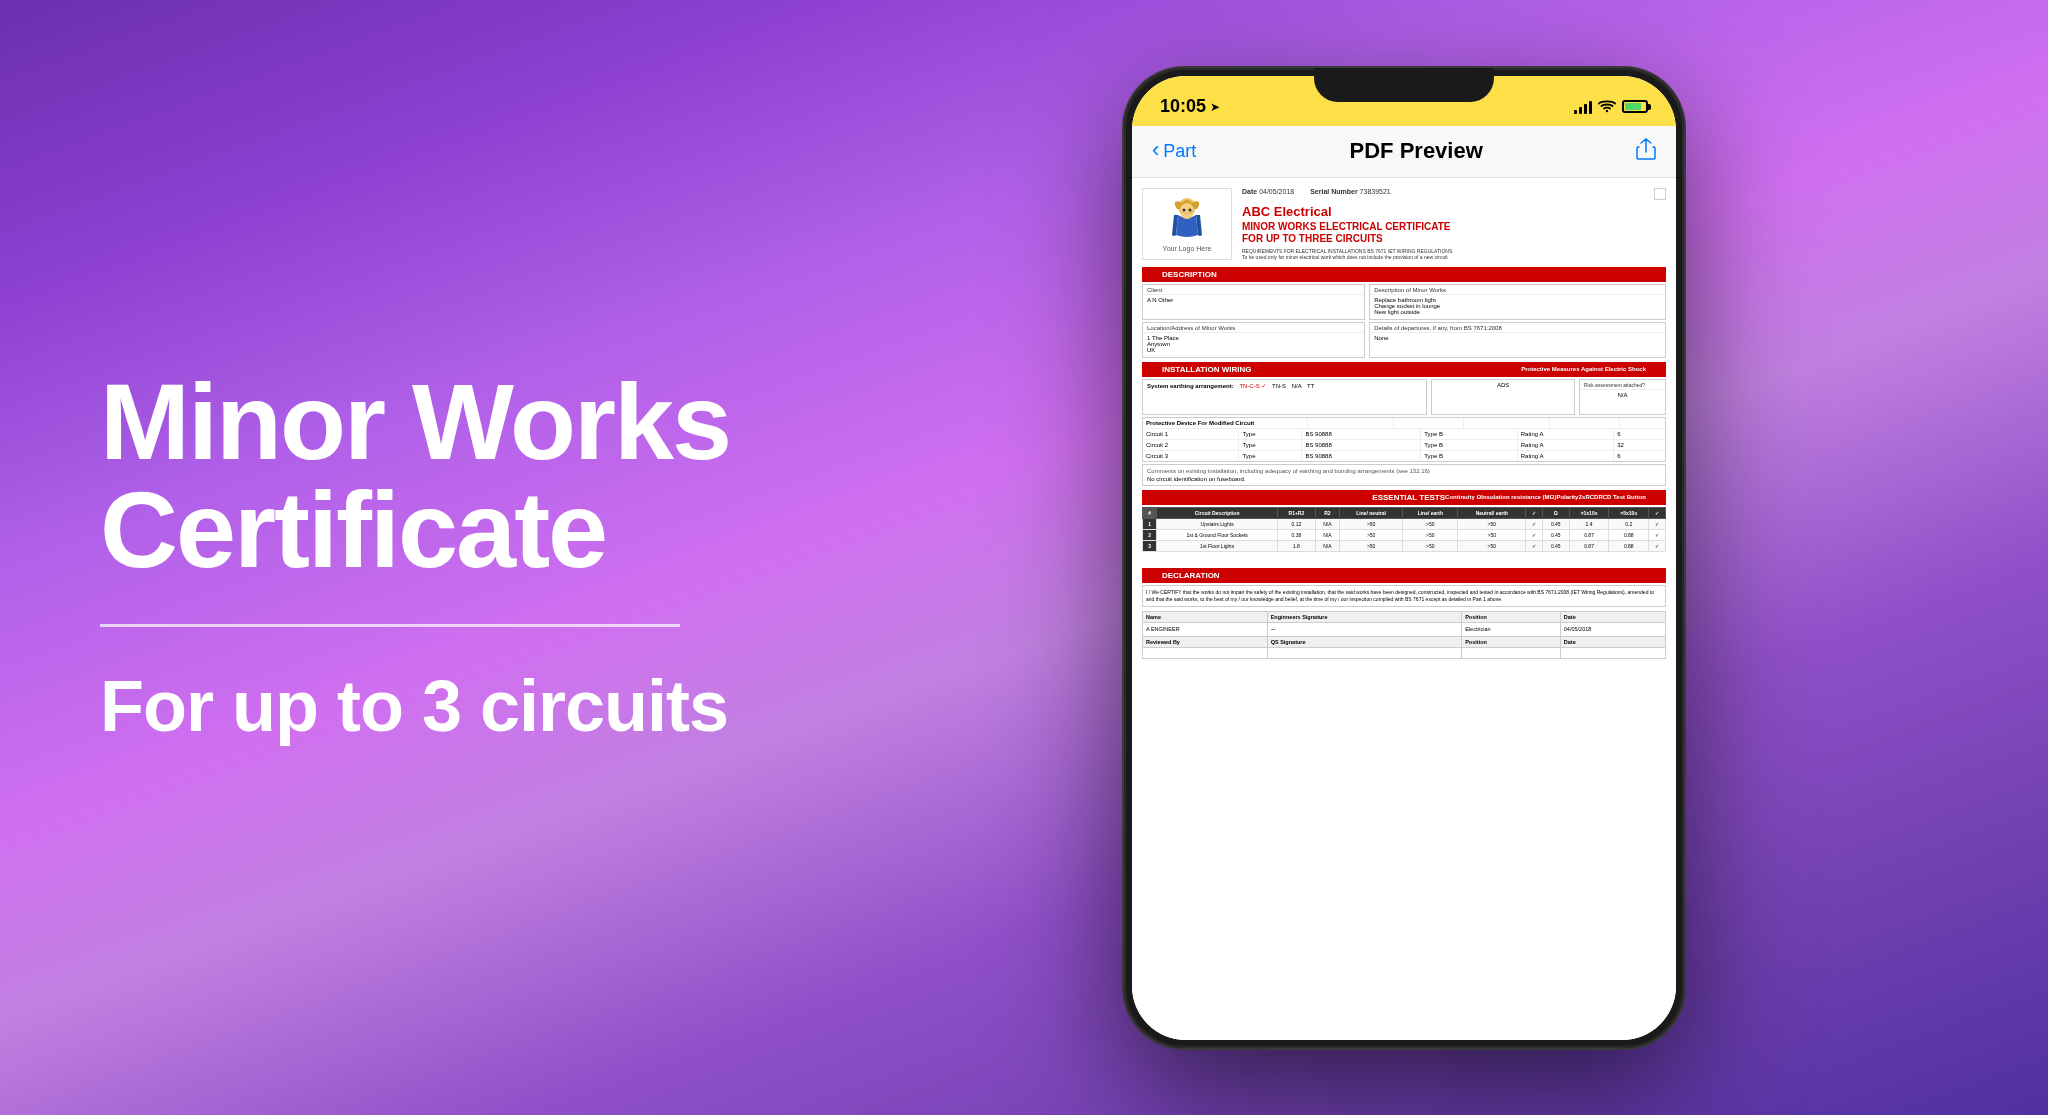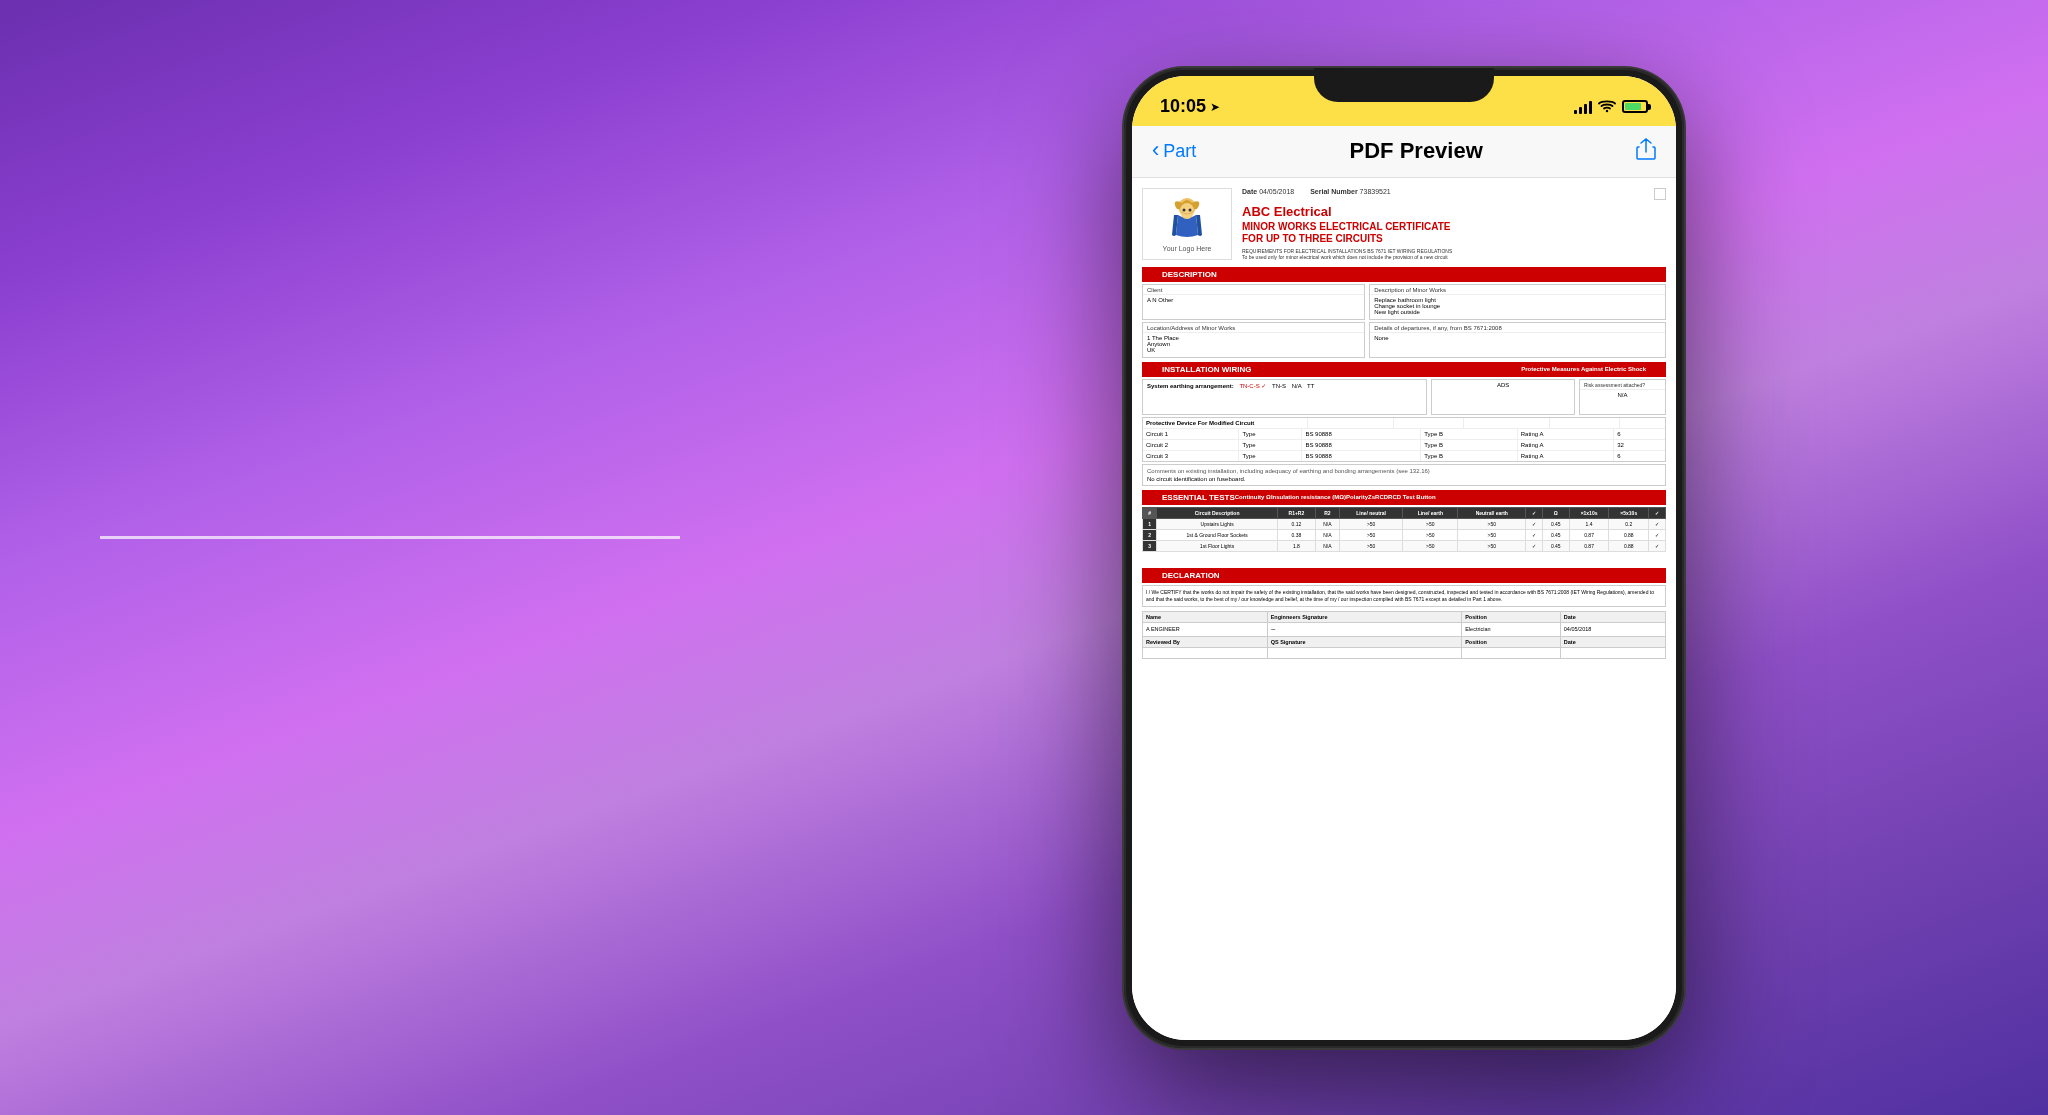--- a/index.html
+++ b/index.html
@@ -433,21 +433,23 @@
       font-weight: 600;
       font-size: 5px;
     }
   </style>
 </head>
 <body>
 
 <div class="content-wrapper">
 
   <div class="left-panel">
+    <h1 class="main-title">Minor Works Certificate</h1>
     <div class="divider"></div>
+    <p class="subtitle">For up to 3 circuits</p>
   </div>
 
   <div class="right-panel">
     <div class="phone-frame">
       <div class="phone-notch"></div>
       <div class="phone-screen">
 
         <div class="status-bar">
           <div style="display:flex;align-items:center;gap:4px;">
             <span class="status-time">10:05</span>
@@ -617,21 +619,21 @@
               <div class="circuit-cell" style="flex:0.4;font-size:6px;border-right:none;">6</div>
             </div>
           </div>
 
           <div class="comments-area">
             <div class="comments-label">Comments on existing installation, including adequacy of earthing and bonding arrangements (see 132.16)</div>
             <div class="comments-text">No circuit identification on fuseboard.</div>
           </div>
 
           <div class="section-header">
-            <div style="display:flex;justify-content:flex-start;align-items:center;font-size:6px;">
+            <div style="display:flex;justify-content:flex-end;align-items:center;font-size:6px;">
               <span style="font-size:8px;">ESSENTIAL TESTS</span>
               <span>Continuity Ω</span>
               <span>Insulation resistance (MΩ)</span>
               <span>Polarity</span>
               <span>Zs</span>
               <span>RCD</span>
               <span>RCD Test Button</span>
             </div>
           </div>
 

